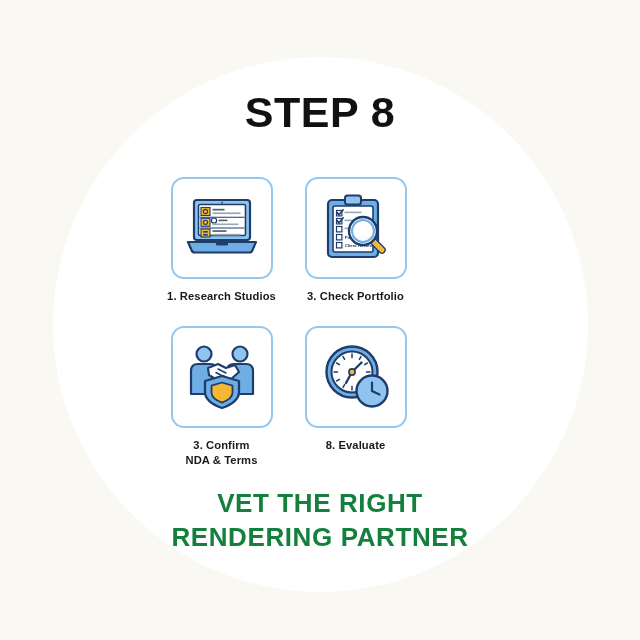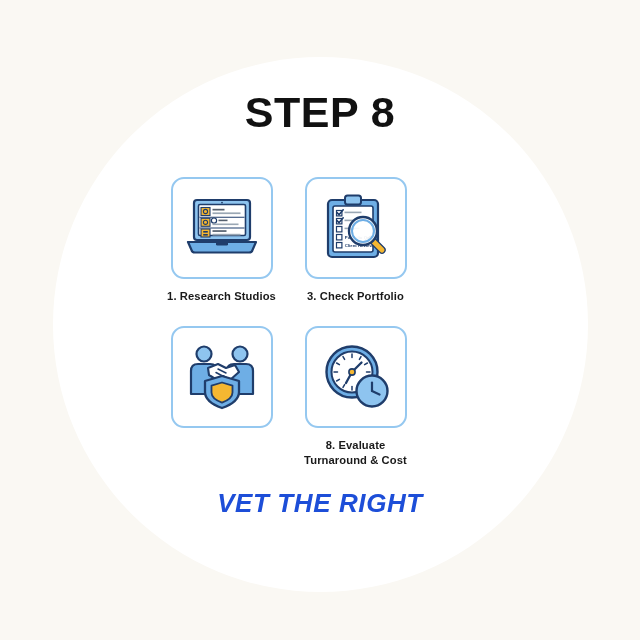--- a/index.html
+++ b/index.html
@@ -94,22 +94,21 @@
   .bottom-heading {
     position: absolute;
     top: 487px;
     left: 0;
     width: 640px;
     text-align: center;
     font-size: 26px;
     font-weight: bold;
     line-height: 1.3;
     letter-spacing: 0.6px;
-    color: #1d4ed8;
-    font-style: italic;
+    color: #15803d;
   }
   .bh-line { display: block; }
 </style>
 </head>
 <body>
 
 <div id="card">
 
   <div class="circle"></div>
 
@@ -209,20 +208,24 @@
               <circle cx="55" cy="10" r="7.5" fill="#8ec4ef" stroke="#1f3d6b" stroke-width="2.2"></circle>
               <path d="M42 50 V27 Q42 20 49 20 H61 Q68 20 68 27 V50 Z" fill="#6eaee5" stroke="#1f3d6b" stroke-width="2.2" stroke-linejoin="round"></path>
 
               <path d="M23 24 L33 20 L41 24 L50 21 L54 28 L45 36 L38 32 L32 36 L24 31 Z" fill="#ffffff" stroke="#1f3d6b" stroke-width="2.1" stroke-linejoin="round"></path>
               <path d="M33 25 L41 29" stroke="#1f3d6b" stroke-width="1.5" stroke-linecap="round"></path>
               <path d="M31 28.5 L38.5 32.5" stroke="#1f3d6b" stroke-width="1.5" stroke-linecap="round"></path>
 
               <path d="M37 32 L54 37 V48 Q54 58 37 64 Q20 58 20 48 V37 Z" fill="#6eaee5" stroke="#1f3d6b" stroke-width="2.3" stroke-linejoin="round"></path>
               <path d="M37 38.5 L47.5 41.6 V48.5 Q47.5 54.8 37 58.6 Q26.5 54.8 26.5 48.5 V41.6 Z" fill="#f5b731" stroke="#1f3d6b" stroke-width="1.8" stroke-linejoin="round"></path>
             </svg>
+          </div>
+          <div class="cell-label">
+            <span class="bh-line">3. Confirm</span>
+            <span class="bh-line">NDA &amp; Terms</span>
           </div>
         </div>
 
         <div class="cell">
           <div class="icon-box">
             <svg width="72" height="68" viewBox="0 0 72 68">
 
               <circle cx="32" cy="29" r="25.5" fill="#6eaee5" stroke="#1f3d6b" stroke-width="2.4"></circle>
               <circle cx="32" cy="29" r="20.5" fill="#ffffff" stroke="#1f3d6b" stroke-width="2"></circle>
 
@@ -245,24 +248,24 @@
               <line x1="32" y1="29" x2="26" y2="40" stroke="#1f3d6b" stroke-width="2.3" stroke-linecap="round"></line>
               <circle cx="32" cy="29" r="3.1" fill="#f5b731" stroke="#1f3d6b" stroke-width="1.6"></circle>
 
               <circle cx="52" cy="48" r="15.5" fill="#8ec4ef" stroke="#1f3d6b" stroke-width="2.4"></circle>
               <line x1="52" y1="48" x2="52" y2="39.5" stroke="#1f3d6b" stroke-width="2.2" stroke-linecap="round"></line>
               <line x1="52" y1="48" x2="59.5" y2="51.5" stroke="#1f3d6b" stroke-width="2.2" stroke-linecap="round"></line>
             </svg>
           </div>
           <div class="cell-label">
             <span class="bh-line">8. Evaluate</span>
-            <span class="bh-line">Turnaround &amp; Cost</span>
           </div>
         </div>
       </div>
     </div>
 
     <div class="bottom-heading">
       <span class="bh-line">VET THE RIGHT</span>
+      <span class="bh-line">RENDERING PARTNER</span>
     </div>
 
   </div>
 </div>
 
 </body></html>

